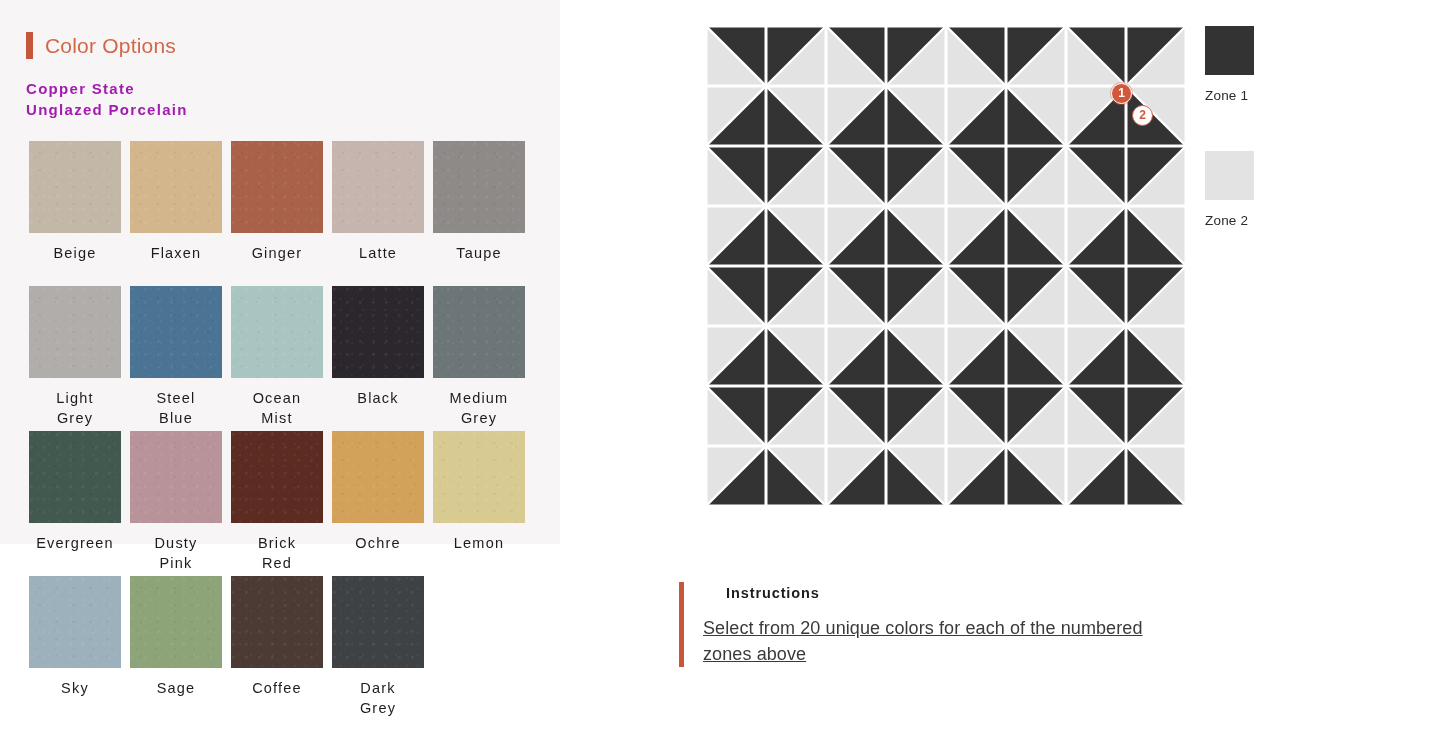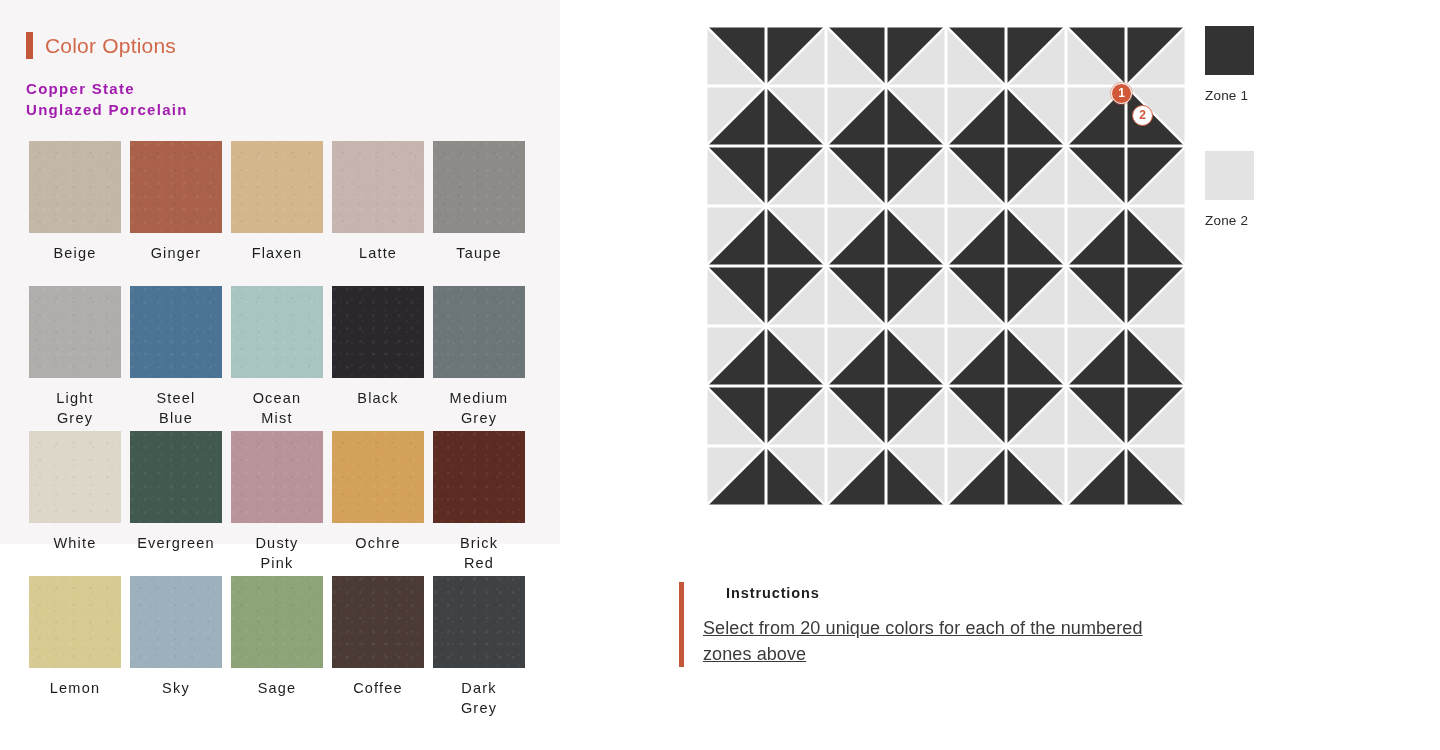--- a/index.html
+++ b/index.html
@@ -150,29 +150,29 @@
     </div>
 
     <div id="swatch-grid">
         <div class="swatch-cell swatch-row-sp">
           <div class="swatch-chip" style="background: rgb(195, 183, 168);"></div>
           <div class="swatch-label">
             <span>Beige</span>
           </div>
         </div>
         <div class="swatch-cell swatch-row-sp">
+          <div class="swatch-chip" style="background: rgb(212, 182, 141);"></div>
+          <div class="swatch-label">
+            <span>Flaxen</span>
+          </div>
+        </div>
+        <div class="swatch-cell swatch-row-sp">
           <div class="swatch-chip" style="background: rgb(169, 97, 74);"></div>
           <div class="swatch-label">
             <span>Ginger</span>
-          </div>
-        </div>
-        <div class="swatch-cell swatch-row-sp">
-          <div class="swatch-chip" style="background: rgb(212, 182, 141);"></div>
-          <div class="swatch-label">
-            <span>Flaxen</span>
           </div>
         </div>
         <div class="swatch-cell swatch-row-sp">
           <div class="swatch-chip" style="background: rgb(198, 181, 174);"></div>
           <div class="swatch-label">
             <span>Latte</span>
           </div>
         </div>
         <div class="swatch-cell swatch-row-sp">
           <div class="swatch-chip" style="background: rgb(141, 138, 136);"></div>
@@ -208,49 +208,43 @@
           </div>
         </div>
         <div class="swatch-cell swatch-row-sp">
           <div class="swatch-chip" style="background: rgb(108, 117, 120);"></div>
           <div class="swatch-label">
             <span>Medium</span>
             <span>Grey</span>
           </div>
         </div>
         <div class="swatch-cell swatch-row-sp">
-          <div class="swatch-chip" style="background: rgb(221, 215, 202);"></div>
-          <div class="swatch-label">
-            <span>White</span>
-          </div>
-        </div>
-        <div class="swatch-cell swatch-row-sp">
           <div class="swatch-chip" style="background: rgb(65, 89, 79);"></div>
           <div class="swatch-label">
             <span>Evergreen</span>
           </div>
         </div>
         <div class="swatch-cell swatch-row-sp">
           <div class="swatch-chip" style="background: rgb(184, 148, 154);"></div>
           <div class="swatch-label">
             <span>Dusty</span>
             <span>Pink</span>
           </div>
         </div>
         <div class="swatch-cell swatch-row-sp">
-          <div class="swatch-chip" style="background: rgb(211, 161, 89);"></div>
-          <div class="swatch-label">
-            <span>Ochre</span>
-          </div>
-        </div>
-        <div class="swatch-cell swatch-row-sp">
           <div class="swatch-chip" style="background: rgb(92, 44, 35);"></div>
           <div class="swatch-label">
             <span>Brick</span>
             <span>Red</span>
+          </div>
+        </div>
+        <div class="swatch-cell swatch-row-sp">
+          <div class="swatch-chip" style="background: rgb(211, 161, 89);"></div>
+          <div class="swatch-label">
+            <span>Ochre</span>
           </div>
         </div>
         <div class="swatch-cell swatch-row-sp">
           <div class="swatch-chip" style="background: rgb(216, 203, 146);"></div>
           <div class="swatch-label">
             <span>Lemon</span>
           </div>
         </div>
         <div class="swatch-cell swatch-row-sp">
           <div class="swatch-chip" style="background: rgb(156, 177, 188);"></div>

